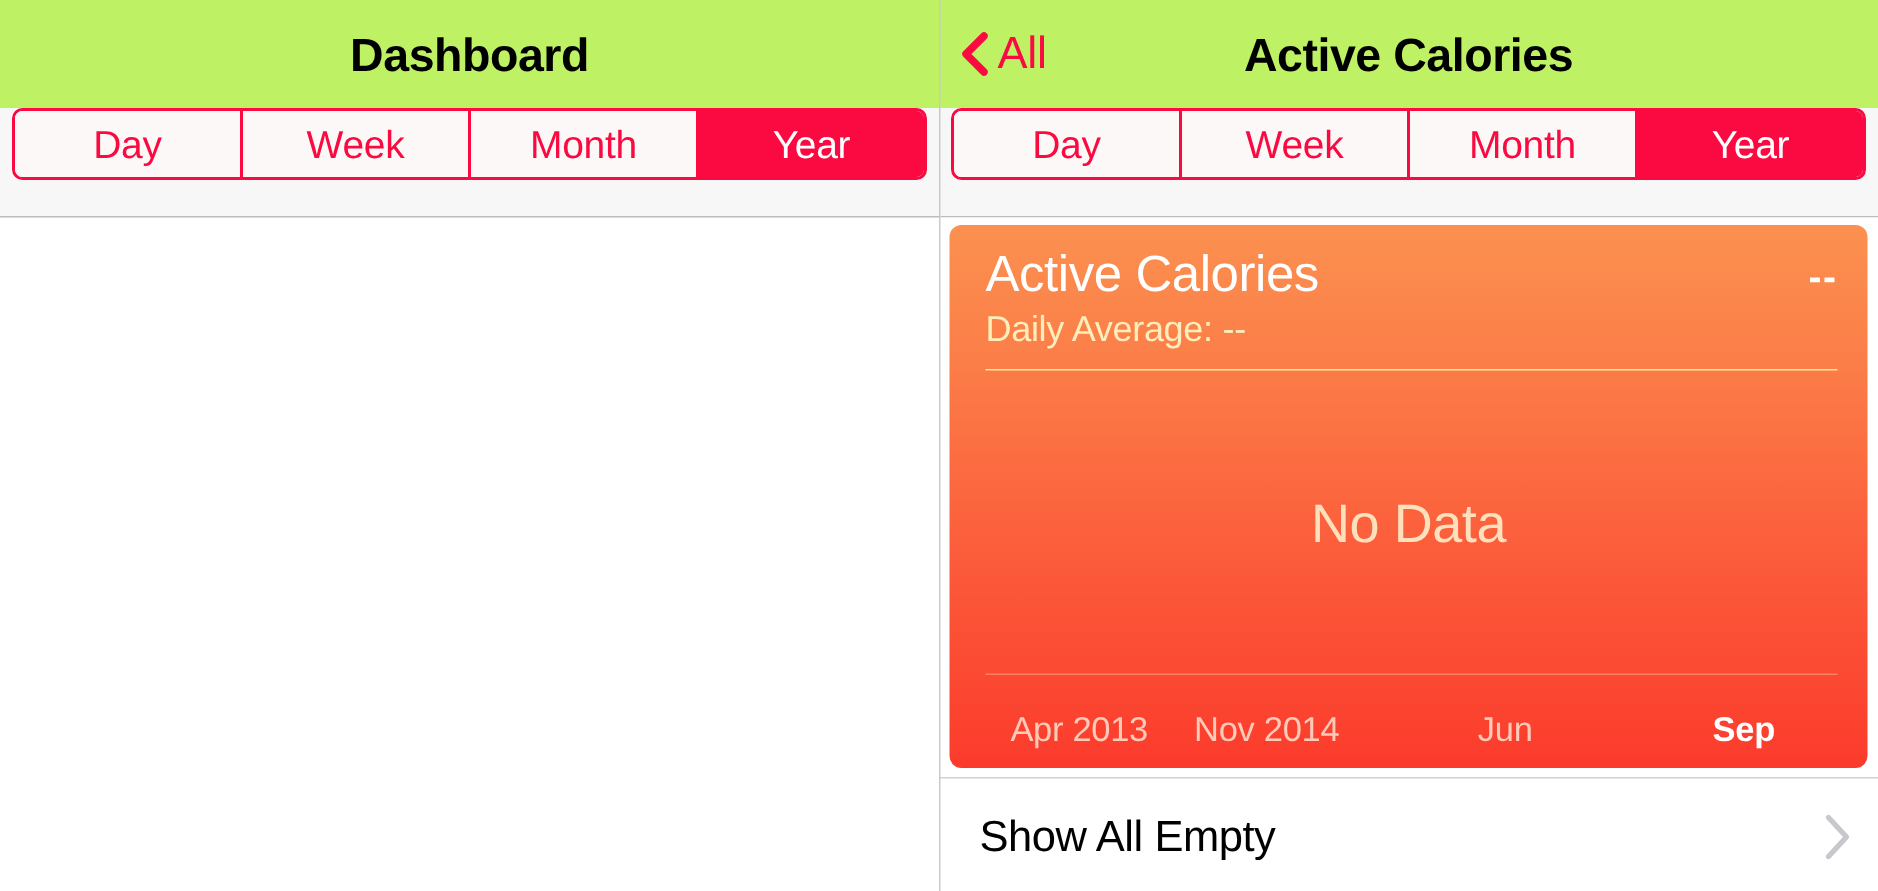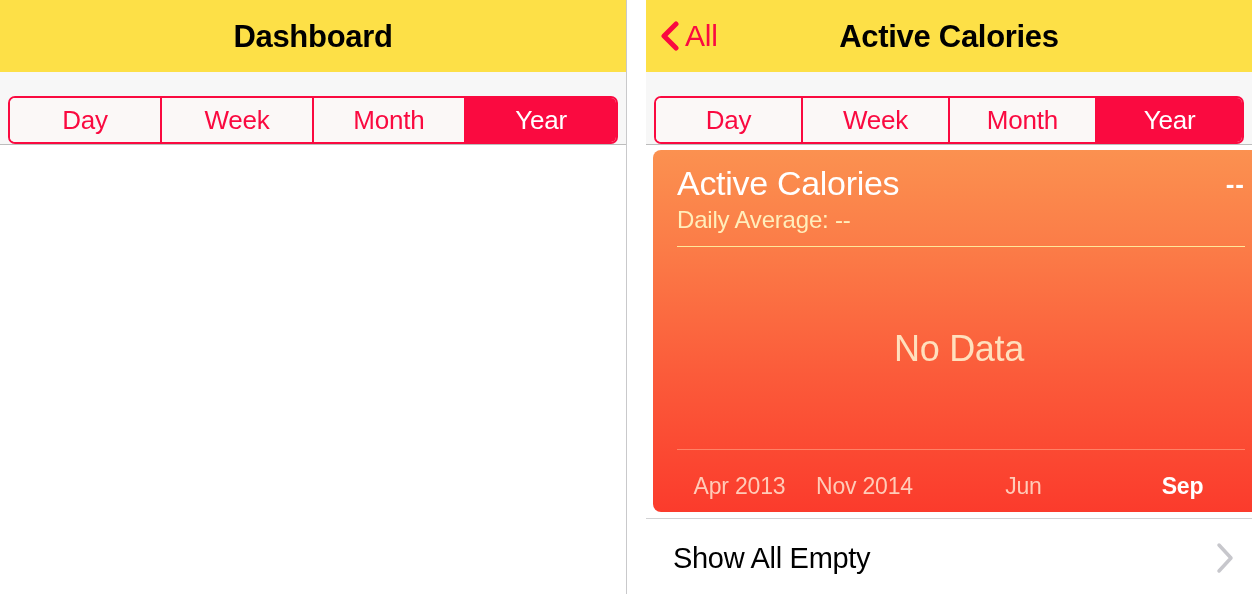--- a/index.html
+++ b/index.html
@@ -9,50 +9,50 @@
     background:#ffffff;
     overflow:hidden;
     -webkit-font-smoothing:antialiased;
   }
 
   .screen { position:relative; width:1252px; height:594px; display:flex; }
 
   
   .panel { position:relative; height:594px; display:flex; flex-direction:column; }
   .panel-left  { width:626px; background:#ffffff; }
-  .panel-right { width:626px; background:#ffffff;padding-left:20px; }
+  .panel-right { width:626px; background:#ffffff; }
 
   .divider-vert {
     position:absolute; left:626px; top:0; width:1px; height:594px;
     background:#c9c9cb; z-index:30;
   }
 
   
   .navbar {
     position:relative; height:72px; flex:0 0 72px;
-    background:#fde047;
+    background:#bef264;
     display:flex; align-items:center; justify-content:center;
   }
   .nav-title {
     font-size:31px; font-weight:bold; color:#000000;
     letter-spacing:-0.3px; line-height:1;
   }
   .nav-back {
     position:absolute; left:14px; top:50%; transform:translateY(-50%);
     display:flex; align-items:center; gap:5px;
     color:#fa0a40; cursor:pointer;
   }
   .nav-back-chevron { display:block; width:20px; height:30px; }
   .nav-back-label { font-size:30px; color:#fa0a40; line-height:1; letter-spacing:-0.2px; }
 
   
   .segbar {
     position:relative; height:73px; flex:0 0 73px;
     background:#f7f7f7;
-    display:flex; align-items:flex-end;
+    display:flex; align-items:flex-start;
     padding:0 8px;
     border-bottom:1px solid #bdbdbd;
   }
   .segctl {
     display:flex; width:100%; height:48px;
     border:2px solid #fa0a40; border-radius:7px;
     overflow:hidden; background:#fbf8f7;
   }
   .seg {
     flex:1 1 0; display:flex; align-items:center; justify-content:center;

